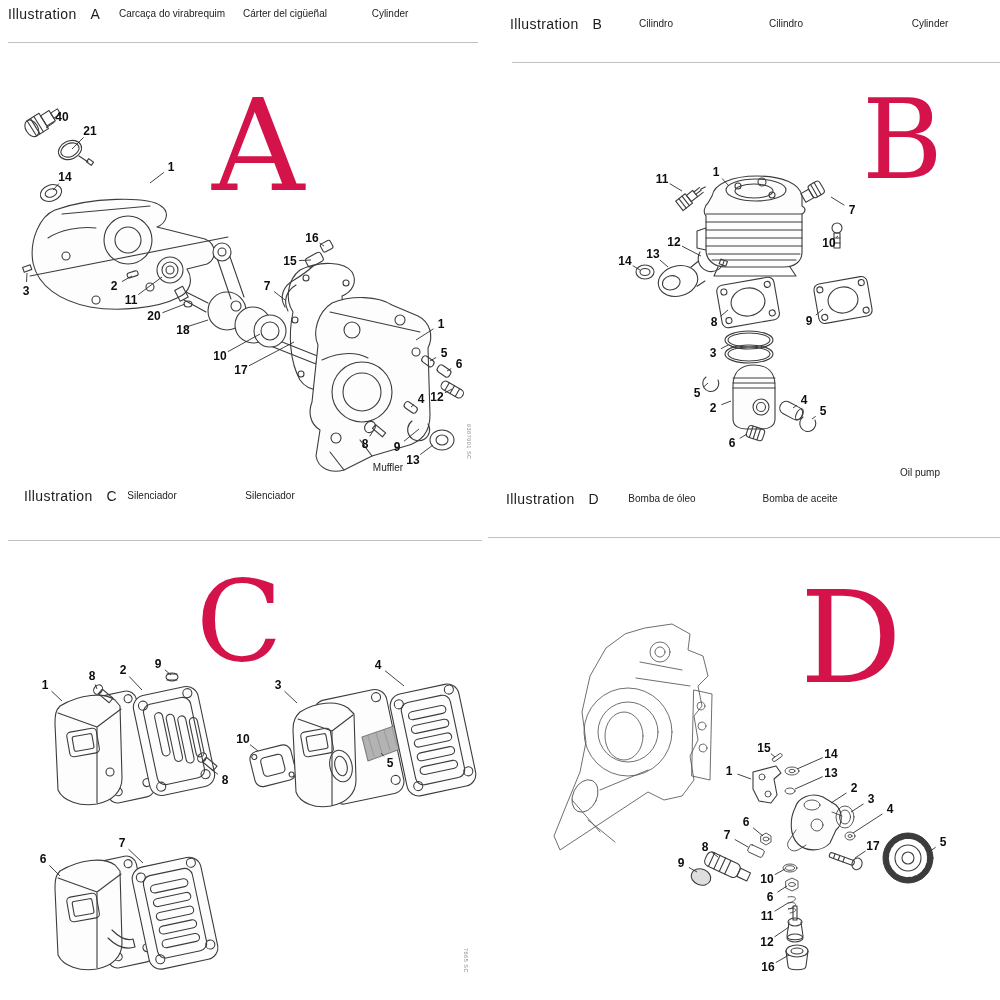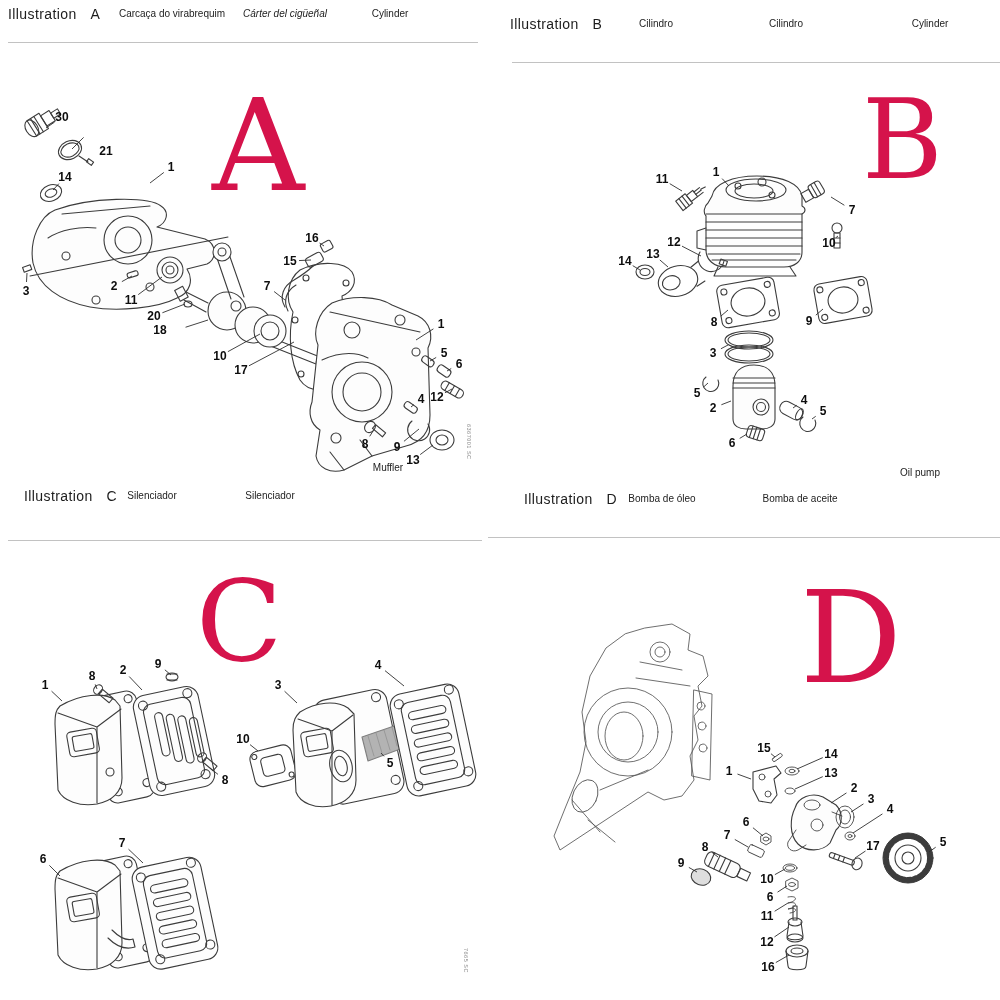--- a/index.html
+++ b/index.html
@@ -17,41 +17,41 @@
   svg.artlayer{position:absolute;left:0;top:0;}
   #leaders line{stroke:#2f2f2f;stroke-width:.9;}
 </style>
 </head>
 <body>
 
 <div class="hdr" style="left:8px;top:6px;text-align:center;">
   <span>Illustration</span><span class="ltr">A</span>
 </div>
 <span class="lang" style="left:172px;top:8px;">Carcaça do virabrequim</span>
-<span class="lang" style="left:285px;top:8px;font-style:italic;">Cárter del cigüeñal</span>
+<span class="lang" style="left:285px;top:8px;">Cárter del cigüeñal</span>
 <span class="lang" style="left:390px;top:8px;">Cylinder</span>
 <div class="rule" style="left:8px;top:42px;width:470px;"></div>
 
 <div class="hdr" style="left:510px;top:16px;">
   <span>Illustration</span><span class="ltr">B</span>
 </div>
 <span class="lang" style="left:656px;top:18px;">Cilindro</span>
 <span class="lang" style="left:786px;top:18px;">Cilindro</span>
 <span class="lang" style="left:918px;top:18px;padding-left:24px;">Cylinder</span>
 <div class="rule" style="left:512px;top:62px;width:488px;"></div>
 
 <div class="hdr" style="left:24px;top:488px;">
   <span>Illustration</span><span class="ltr">C</span>
 </div>
 <span class="lang" style="left:152px;top:490px;">Silenciador</span>
 <span class="lang" style="left:270px;top:490px;">Silenciador</span>
 <span class="lang" style="left:388px;top:462px;">Muffler</span>
 <div class="rule" style="left:8px;top:540px;width:474px;"></div>
 
-<div class="hdr" style="left:524px;top:491px;">
+<div class="hdr" style="left:506px;top:491px;">
   <span>Illustration</span><span class="ltr">D</span>
 </div>
 <span class="lang" style="left:662px;top:493px;">Bomba de óleo</span>
 <span class="lang" style="left:800px;top:493px;text-align:right;">Bomba de aceite</span>
 <span class="lang" style="left:920px;top:467px;">Oil pump</span>
 <div class="rule" style="left:488px;top:537px;width:512px;"></div>
 
 <div class="biglt" style="left:212px;top:82px;font-size:128px;">A</div>
 <div class="biglt" style="left:862px;top:85px;font-size:110px;">B</div>
 <div class="biglt" style="left:196px;top:565px;font-size:113px;">C</div>
@@ -511,29 +511,29 @@
     <line x1="865.5115473509594" y1="850.992301766027" x2="855" y2="858"></line>
     <line x1="935.6763987591394" y1="847.2311437434719" x2="929" y2="852"></line>
     <line x1="774.8674154850938" y1="874.6292136193923" x2="785" y2="869"></line>
     <line x1="777.5561314143694" y1="892.1107384965845" x2="787" y2="886"></line>
     <line x1="774.6523863201908" y1="911.2628084684534" x2="788" y2="903"></line>
     <line x1="774.4360460852679" y1="936.9299685782264" x2="789" y2="927"></line>
     <line x1="775.8141882791201" y1="962.5347495547885" x2="789" y2="955"></line>
   </svg>
 
 <div id="callout-layer">
-    <div class="callout" style="left: 62px; top: 117px;">30</div>
-    <div class="callout" style="left: 106px; top: 131px; margin-top: 20px;">21</div>
+    <div class="callout" style="left: 62px; top: 117px;">40</div>
+    <div class="callout" style="left: 90px; top: 131px;">21</div>
     <div class="callout" style="left: 65px; top: 177px;">14</div>
     <div class="callout" style="left: 171px; top: 167px;">1</div>
     <div class="callout" style="left: 26px; top: 291px;">3</div>
     <div class="callout" style="left: 114px; top: 286px;">2</div>
     <div class="callout" style="left: 131px; top: 300px;">11</div>
     <div class="callout" style="left: 154px; top: 316px;">20</div>
-    <div class="callout" style="left: 160px; top: 330px;">18</div>
+    <div class="callout" style="left: 183px; top: 330px;">18</div>
     <div class="callout" style="left: 220px; top: 356px;">10</div>
     <div class="callout" style="left: 241px; top: 370px;">17</div>
     <div class="callout" style="left: 312px; top: 238px;">16</div>
     <div class="callout" style="left: 290px; top: 261px;">15</div>
     <div class="callout" style="left: 267px; top: 286px;">7</div>
     <div class="callout" style="left: 441px; top: 324px;">1</div>
     <div class="callout" style="left: 444px; top: 353px;">5</div>
     <div class="callout" style="left: 459px; top: 364px;">6</div>
     <div class="callout" style="left: 437px; top: 397px;">12</div>
     <div class="callout" style="left: 421px; top: 399px;">4</div>

